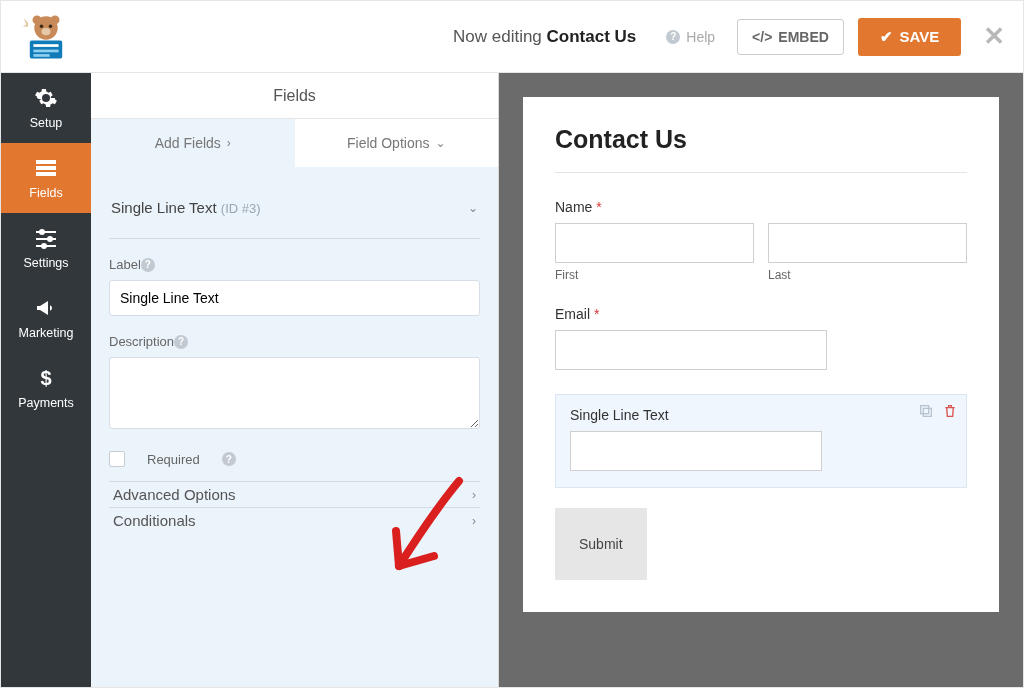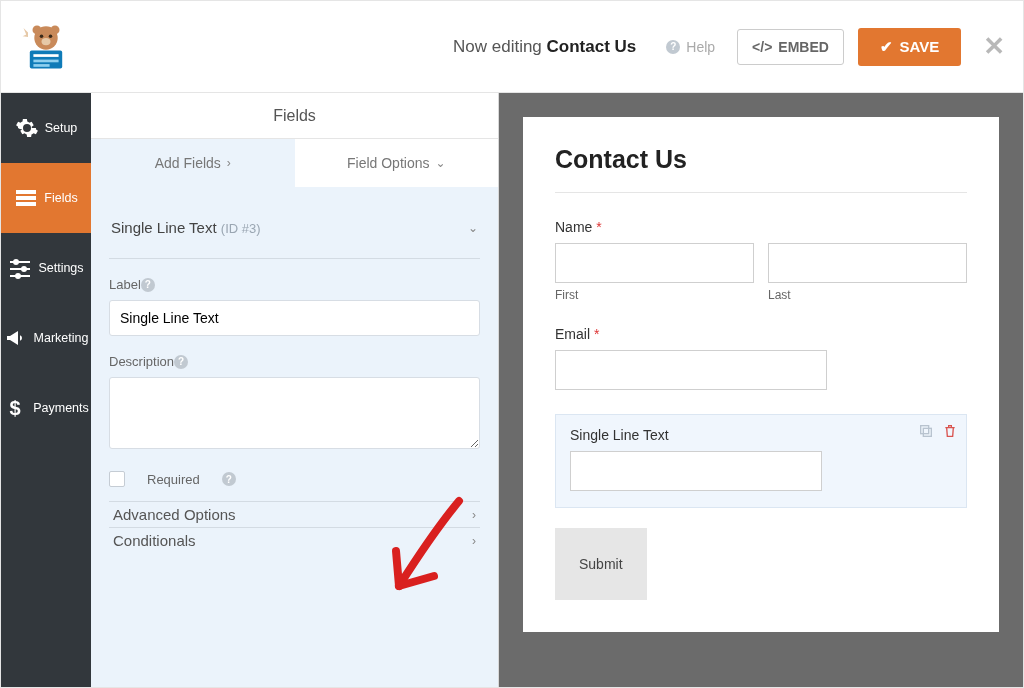--- a/index.html
+++ b/index.html
@@ -1,28 +1,28 @@
 <!DOCTYPE html>
 <html><head>
 <meta charset="utf-8">
 <style>
   *{box-sizing:border-box;margin:0;padding:0;font-family:"Segoe UI",Arial,sans-serif}
   body{background:#fff;width:1024px;height:688px;overflow:hidden;position:relative;border:1px solid #e5e5e5}
-  .topbar{height:92px;display:flex;align-items:center;padding:0 18px 0 0;border-bottom:1px solid #e5e5e5}
+  .topbar{height:72px;display:flex;align-items:center;padding:0 18px 0 0;border-bottom:1px solid #e5e5e5}
   .logo{width:90px;height:72px;display:flex;align-items:center;justify-content:center}
   .spacer{flex:1}
   .editing{font-size:17px;color:#555}
   .editing b{color:#222;font-weight:700}
   .help{color:#aaa;font-size:14px;margin-left:30px;display:flex;align-items:center;gap:6px;cursor:pointer}
   .embed-btn{border:1px solid #ccc;background:#fff;color:#666;padding:9px 14px;font-size:14px;font-weight:700;border-radius:3px;margin-left:22px;cursor:pointer;display:flex;align-items:center;gap:6px}
   .save-btn{background:#e27730;color:#fff;border:none;padding:10px 22px;font-size:15px;font-weight:700;border-radius:3px;margin-left:14px;cursor:pointer;display:flex;align-items:center;gap:7px}
   .close-x{color:#b8b8b8;font-size:26px;margin-left:22px;cursor:pointer;font-weight:700}
   .body{display:flex;height:616px}
   .navcol{width:90px;background:#32373c;color:#fff;display:flex;flex-direction:column}
-  .navitem{height:70px;display:flex;flex-direction:row;align-items:center;justify-content:center;gap:6px;font-size:12.5px;color:#fff;cursor:pointer}
+  .navitem{height:70px;display:flex;flex-direction:column;align-items:center;justify-content:center;gap:6px;font-size:12.5px;color:#fff;cursor:pointer}
   .navitem.active{background:#e27730}
   .navitem svg{width:24px;height:24px}
   .panel{width:408px;background:#ebf3fb;display:flex;flex-direction:column;border-right:1px solid #d8d8d8}
   .panel-title{background:#fff;height:46px;border-bottom:1px solid #e5e5e5;display:flex;align-items:center;justify-content:center;font-size:16px;color:#555}
   .tabs{display:flex;height:48px}
   .tab{flex:1;display:flex;align-items:center;justify-content:center;gap:6px;font-size:14px;color:#777;cursor:pointer;background:#ebf3fb}
   .tab.active{background:#fff}
   .opts{padding:16px 18px 0 18px;overflow:visible;position:relative}
   .field-hdr{display:flex;align-items:center;justify-content:space-between;padding:16px 2px 22px;border-bottom:1px solid #d3dbe3;font-size:15px;color:#444}
   .field-hdr .fid{color:#9aa6b2;font-size:13px}

